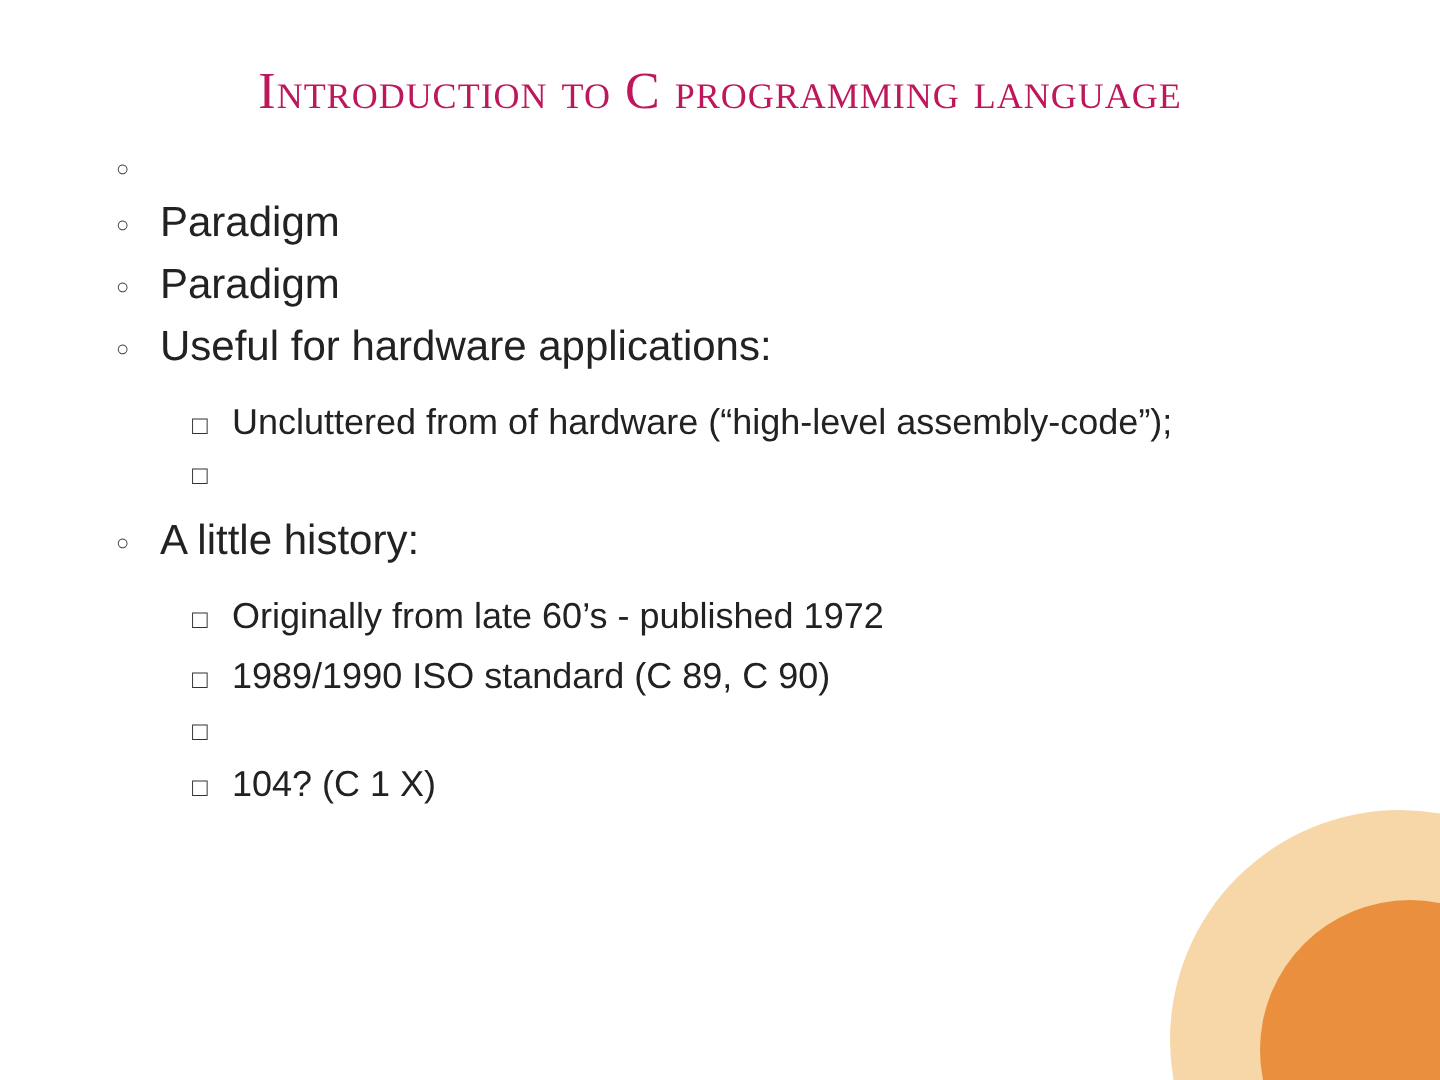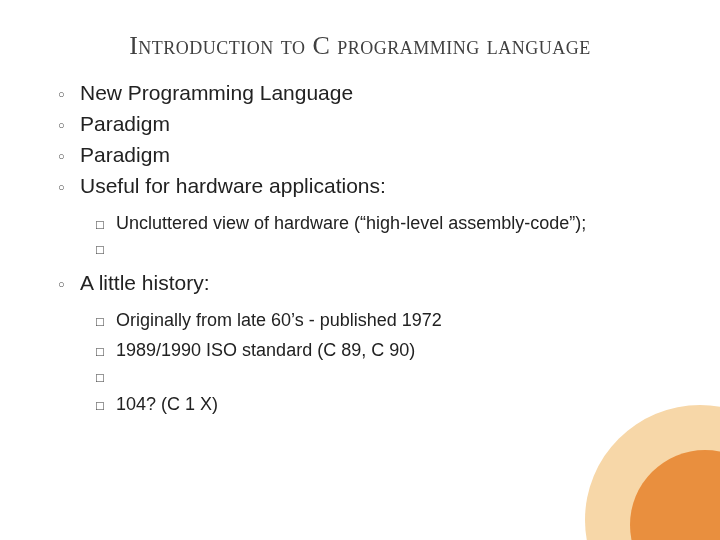--- a/index.html
+++ b/index.html
@@ -13,21 +13,21 @@
   .slide {
     width: 720px;
     height: 540px;
     position: relative;
     padding: 28px 50px 0 50px;
   }
   .title {
     font-family: Georgia, 'Times New Roman', serif;
     font-variant: small-caps;
     font-size: 26px;
-    color: #404040;
+    color: #be185d;
     text-align: center;
     line-height: 1.35;
     margin: 0 auto 18px auto;
     letter-spacing: 0.5px;
     width: 560px;
   }
   .content {
     padding-left: 8px;
   }
   .bullet-l1 {
@@ -84,40 +84,39 @@
 <body>
 
 <div class="slide">
 
   <div class="title">Introduction to C programming language</div>
 
   <div class="content">
 
     <div class="bullet-l1">
       <span class="marker">○</span>
-      <span>New Programming Language</span>
     </div>
     <div class="bullet-l1">
       <span class="marker">○</span>
       <span>Paradigm</span>
     </div>
     <div class="bullet-l1">
       <span class="marker">○</span>
       <span>Paradigm</span>
     </div>
     <div class="bullet-l1">
       <span class="marker">○</span>
       <span>Useful for hardware applications:</span>
     </div>
 
     <div class="gap"></div>
 
     <div class="bullet-l2">
       <span class="marker">□</span>
-      <span>Uncluttered view of hardware (“high-level assembly-code”);</span>
+      <span>Uncluttered from of hardware (“high-level assembly-code”);</span>
     </div>
     <div class="bullet-l2">
       <span class="marker">□</span>
     </div>
 
     <div class="gap"></div>
 
     <div class="bullet-l1">
       <span class="marker">○</span>
       <span>A little history:</span>

